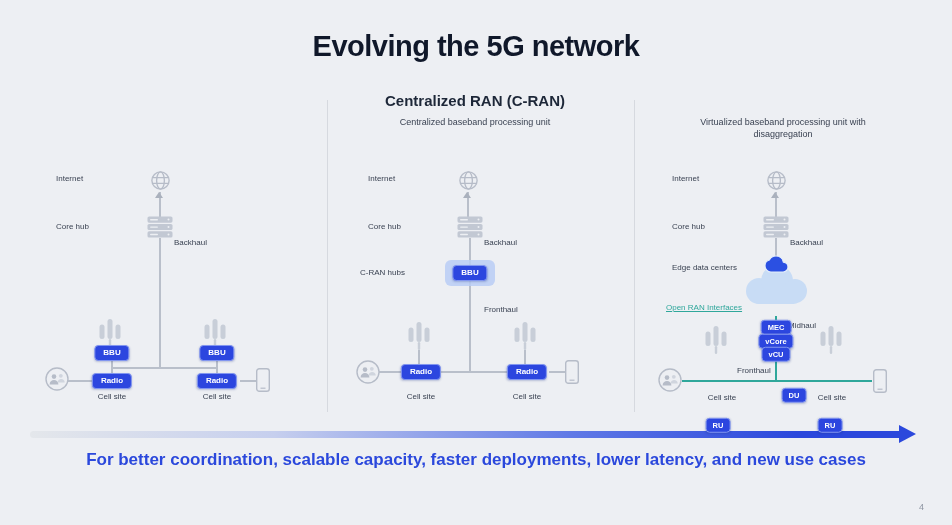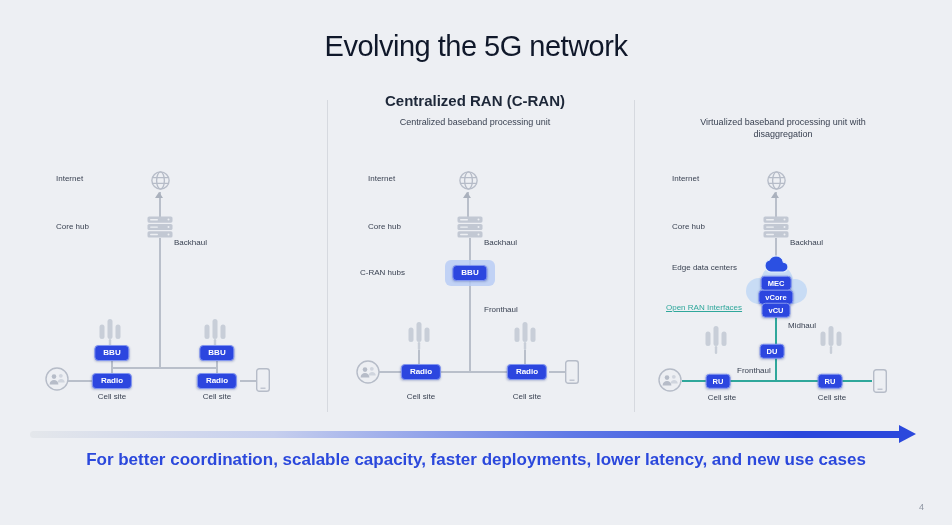--- a/index.html
+++ b/index.html
@@ -3,40 +3,40 @@
 <meta charset="utf-8">
 <style>
   * { margin:0; padding:0; box-sizing:border-box; }
   body { background:#ffffff; }
   .slide {
     position:relative; width:952px; height:525px; overflow:hidden;
     background:var(--background,#edeff3);
     font-family:"Liberation Sans","DejaVu Sans",sans-serif;
   }
   .main-title { position:absolute; top:30px; left:0; width:100%; text-align:center;
-    font-size:29px; font-weight:400; letter-spacing:-0.5px; color:var(--heading,#10182a); }
+    font-size:29px; font-weight:700; letter-spacing:-0.5px; color:var(--heading,#10182a); }
   .divider { position:absolute; top:100px; height:312px; width:1px; background:#d6d9df; }
   .panel { position:absolute; top:92px; width:290px; height:330px; }
   .panel-title { position:absolute; top:0; left:0; width:100%; text-align:center;
     font-size:15px; font-weight:700; color:#1d2738; }
   .panel-subtitle { position:absolute; top:25px; left:0; width:100%; text-align:center;
     font-size:9px; line-height:1.3; color:#3a4252; }
   .lbl { position:absolute; font-size:8px; color:#3a4252; white-space:nowrap; z-index:4; }
   .lbl.c { transform:translateX(-50%); }
   .lbl.teal { color:var(--teal,#2fa79b);text-decoration:underline; }
   .icon { position:absolute; line-height:0; z-index:3; }
   .vline { position:absolute; width:2px; background:var(--line-gray,#b9bfca); z-index:1; }
   .hline { position:absolute; height:2px; background:var(--line-gray,#b9bfca); z-index:1; }
   .vline.teal, .hline.teal { background:var(--teal,#2fa79b); }
   .arrow-up { position:absolute; width:0; height:0; border-left:4px solid transparent;
     border-right:4px solid transparent; border-bottom:6px solid #aab1bd; z-index:2; }
   .pill { position:absolute; transform:translate(-50%,-50%); background:var(--badge-blue,#2c46df);
     color:#fff; font-size:8px; font-weight:700; line-height:1; padding:3px 8px; border-radius:4px;
     border:1px solid #8296f0; white-space:nowrap; z-index:6; box-shadow:0 1px 2px rgba(30,50,140,.25); }
-  .pill.sm { font-size:7.5px; padding:2.5px 6px; }
+  .pill.sm { font-size:7.5px; padding:2.5px 6px;margin-top:44px; }
   .halo { position:absolute; transform:translate(-50%,-50%); width:50px; height:26px;
     background:#b9cdf4; border-radius:6px; z-index:5; opacity:.85; }
   .arrow-bar { position:absolute; left:30px; top:431px; width:872px; height:7px; border-radius:4px;
     background:linear-gradient(90deg,#e4e7eb 0%,#c6cfee 28%,#6079e6 62%,var(--accent-blue,#2b48dc) 88%); }
   .arrow-head { position:absolute; left:899px; top:425px; width:0; height:0;
     border-top:9px solid transparent; border-bottom:9px solid transparent;
     border-left:17px solid var(--accent-blue,#2b48dc); }
   .tagline { position:absolute; top:450px; left:0; width:100%; text-align:center;
     font-size:17px; font-weight:700; color:var(--accent-blue,#2b48dc); }
   .footer-legend { position:absolute; left:30px; top:505px; font-size:7.5px; color:#aab0ba; }
@@ -230,21 +230,21 @@
     <span class="icon" style="left:126px;top:160px;z-index:4"><svg width="24" height="24" viewBox="0 0 24 24">
           <path d="M19.35 10.04A7.49 7.49 0 0 0 12 4C9.11 4 6.6 5.64 5.35 8.04A5.994 5.994 0 0 0 1 14c0 3.31 2.69 6 6 6h12c2.76 0 5-2.24 5-5 0-2.64-2.05-4.78-4.65-4.96z" fill="#2b50e2" stroke="#e3edfb" stroke-width="1.2"></path>
         </svg></span>
     <span class="pill sm" style="left:138px;top:191px">MEC</span>
     <span class="pill sm" style="left:138px;top:205px">vCore</span>
     <span class="pill sm" style="left:138px;top:218px">vCU</span>
 
     <span class="lbl teal" style="left:28px;top:211px">Open RAN Interfaces</span>
     <span class="lbl" style="left:150px;top:229px">Midhaul</span>
     <div class="vline teal" style="left:137px;top:224px;height:30px"></div>
-    <span class="pill sm" style="left:134px;top:259px">DU</span>
+    <span class="pill sm" style="left:156px;top:259px">DU</span>
     <div class="vline teal" style="left:137px;top:264px;height:25px"></div>
     <div class="hline teal" style="left:44px;top:288px;width:190px"></div>
     <span class="lbl" style="left:99px;top:274px">Fronthaul</span>
 
     <span class="icon" style="left:66px;top:232px"><svg width="24" height="30" viewBox="0 0 24 30" fill="#c8ced8">
           <rect x="1.5" y="7.5" width="5" height="14.5" rx="2.5"></rect>
           <rect x="9.5" y="2" width="5" height="20" rx="2.5"></rect>
           <rect x="17.5" y="7.5" width="5" height="14.5" rx="2.5"></rect>
           <rect x="10.8" y="22" width="2.4" height="8" rx="1.2"></rect>
         </svg></span>

